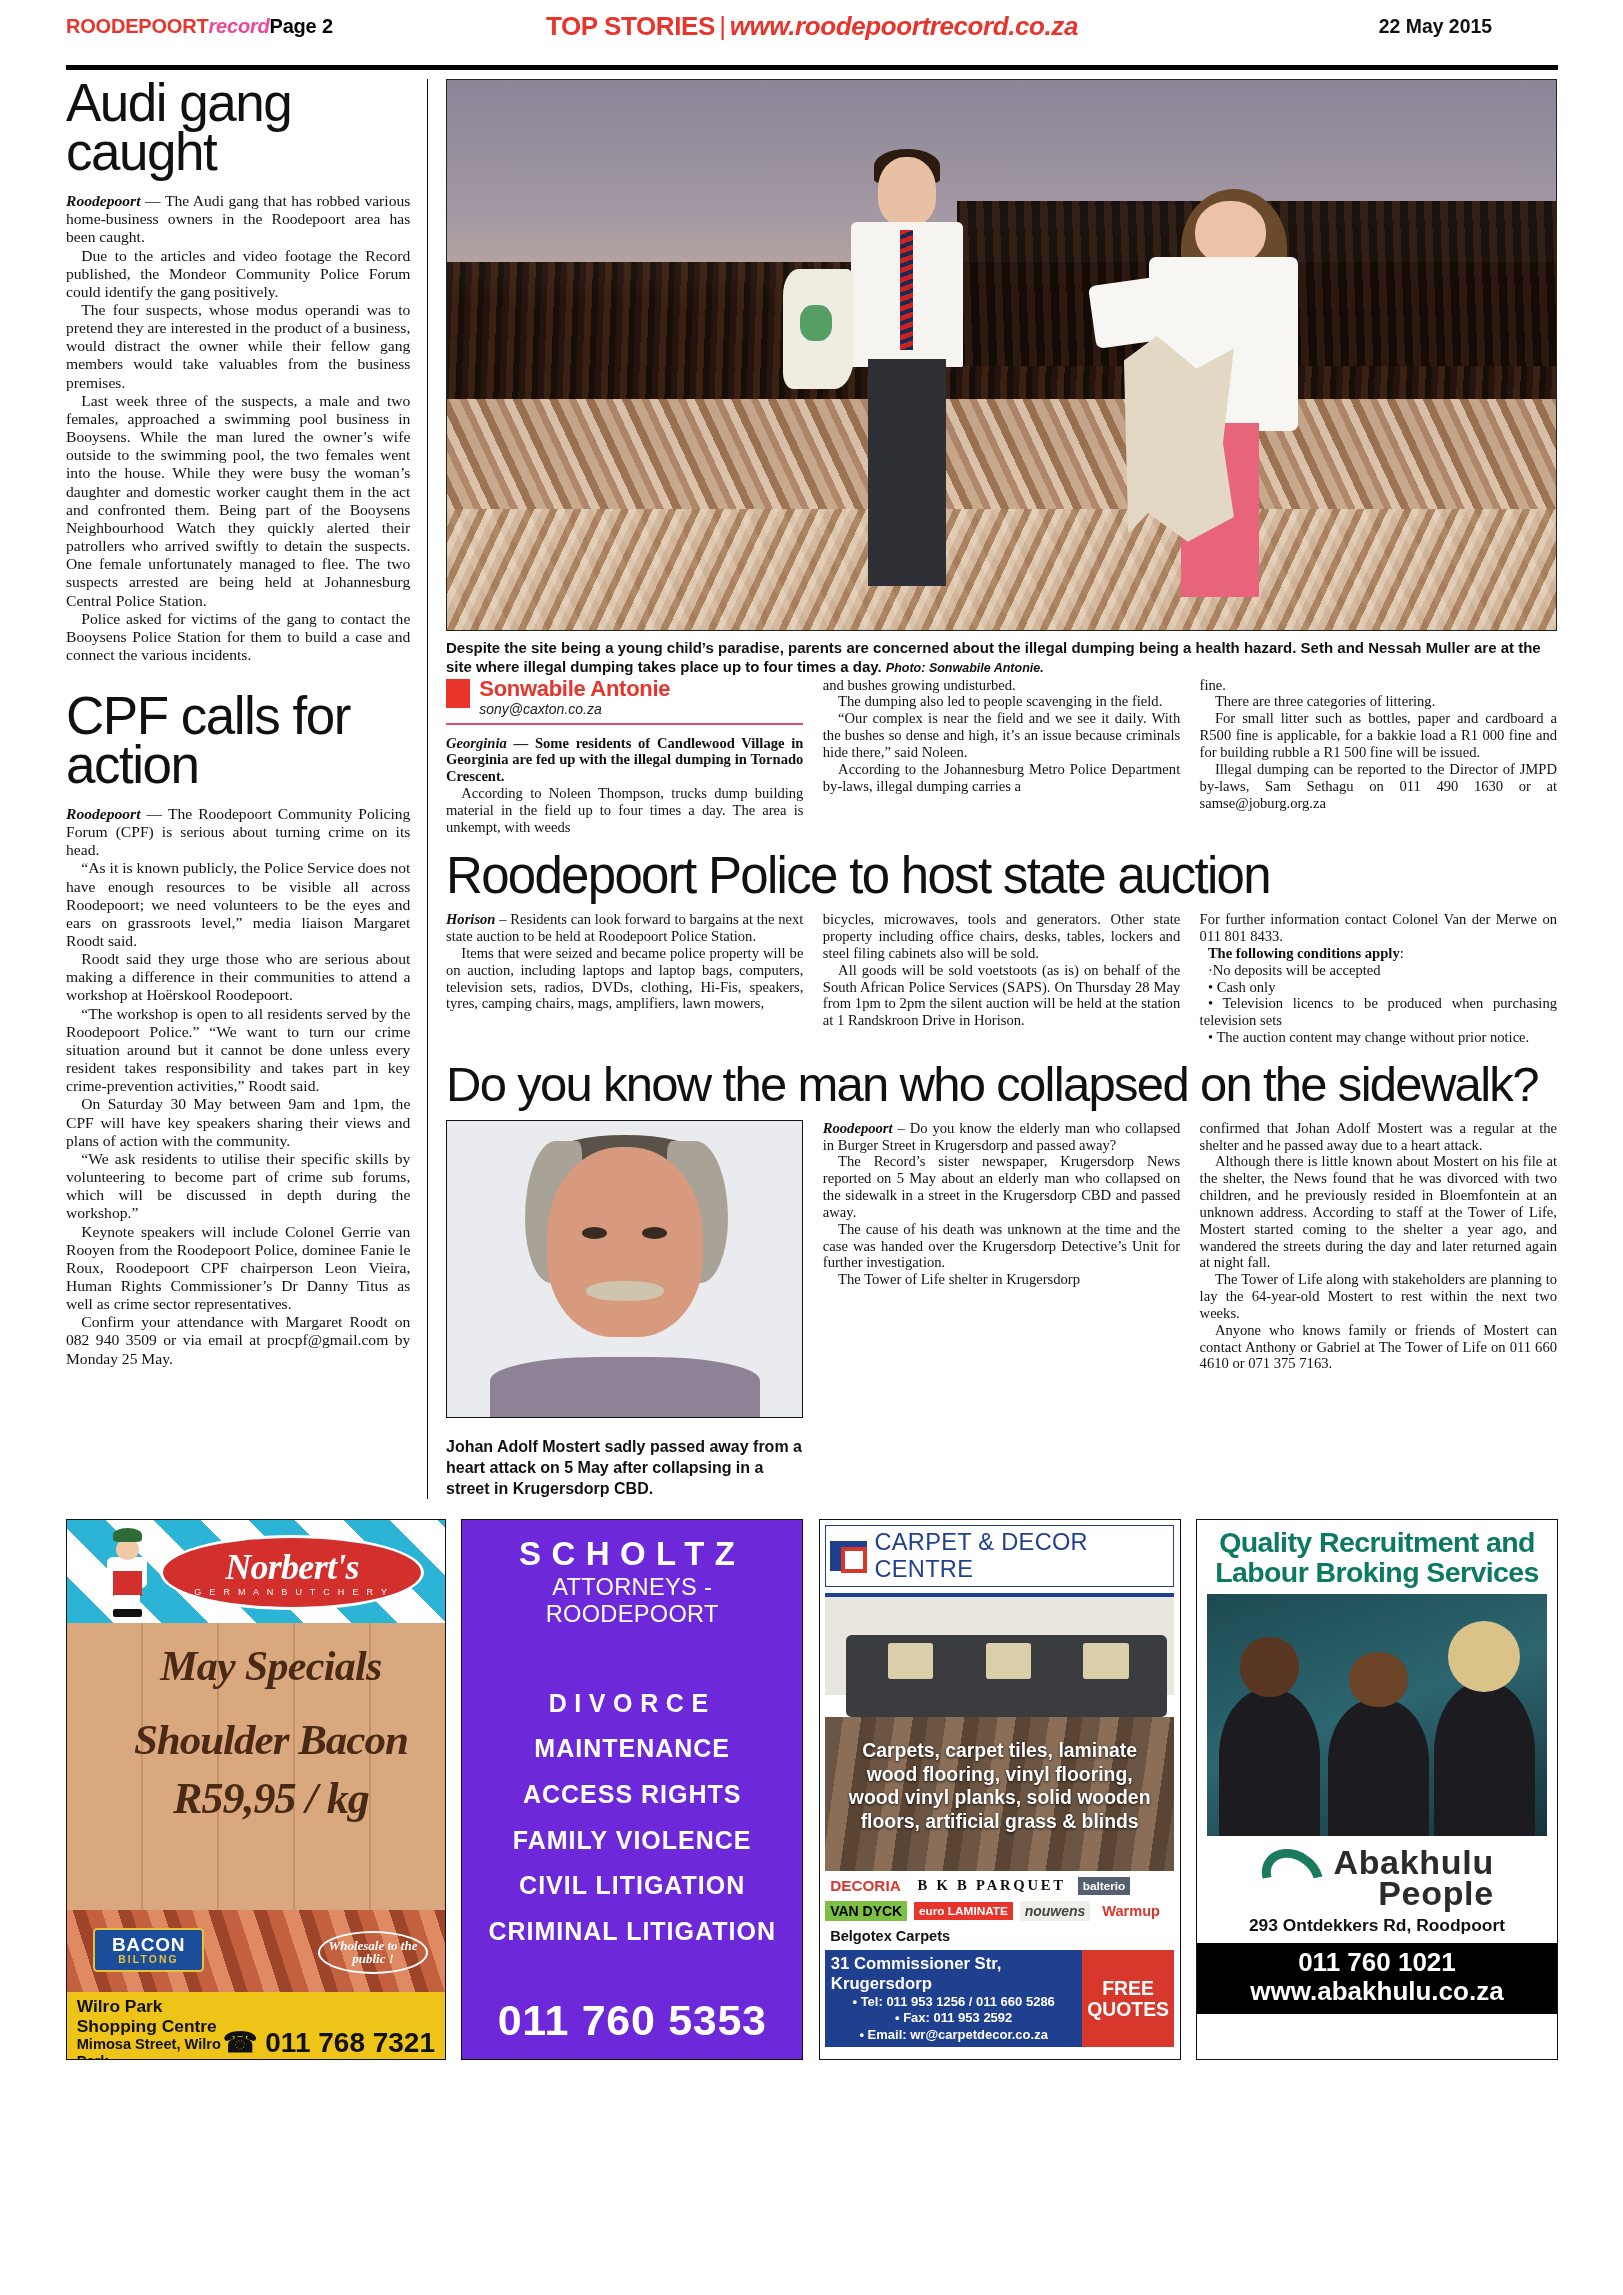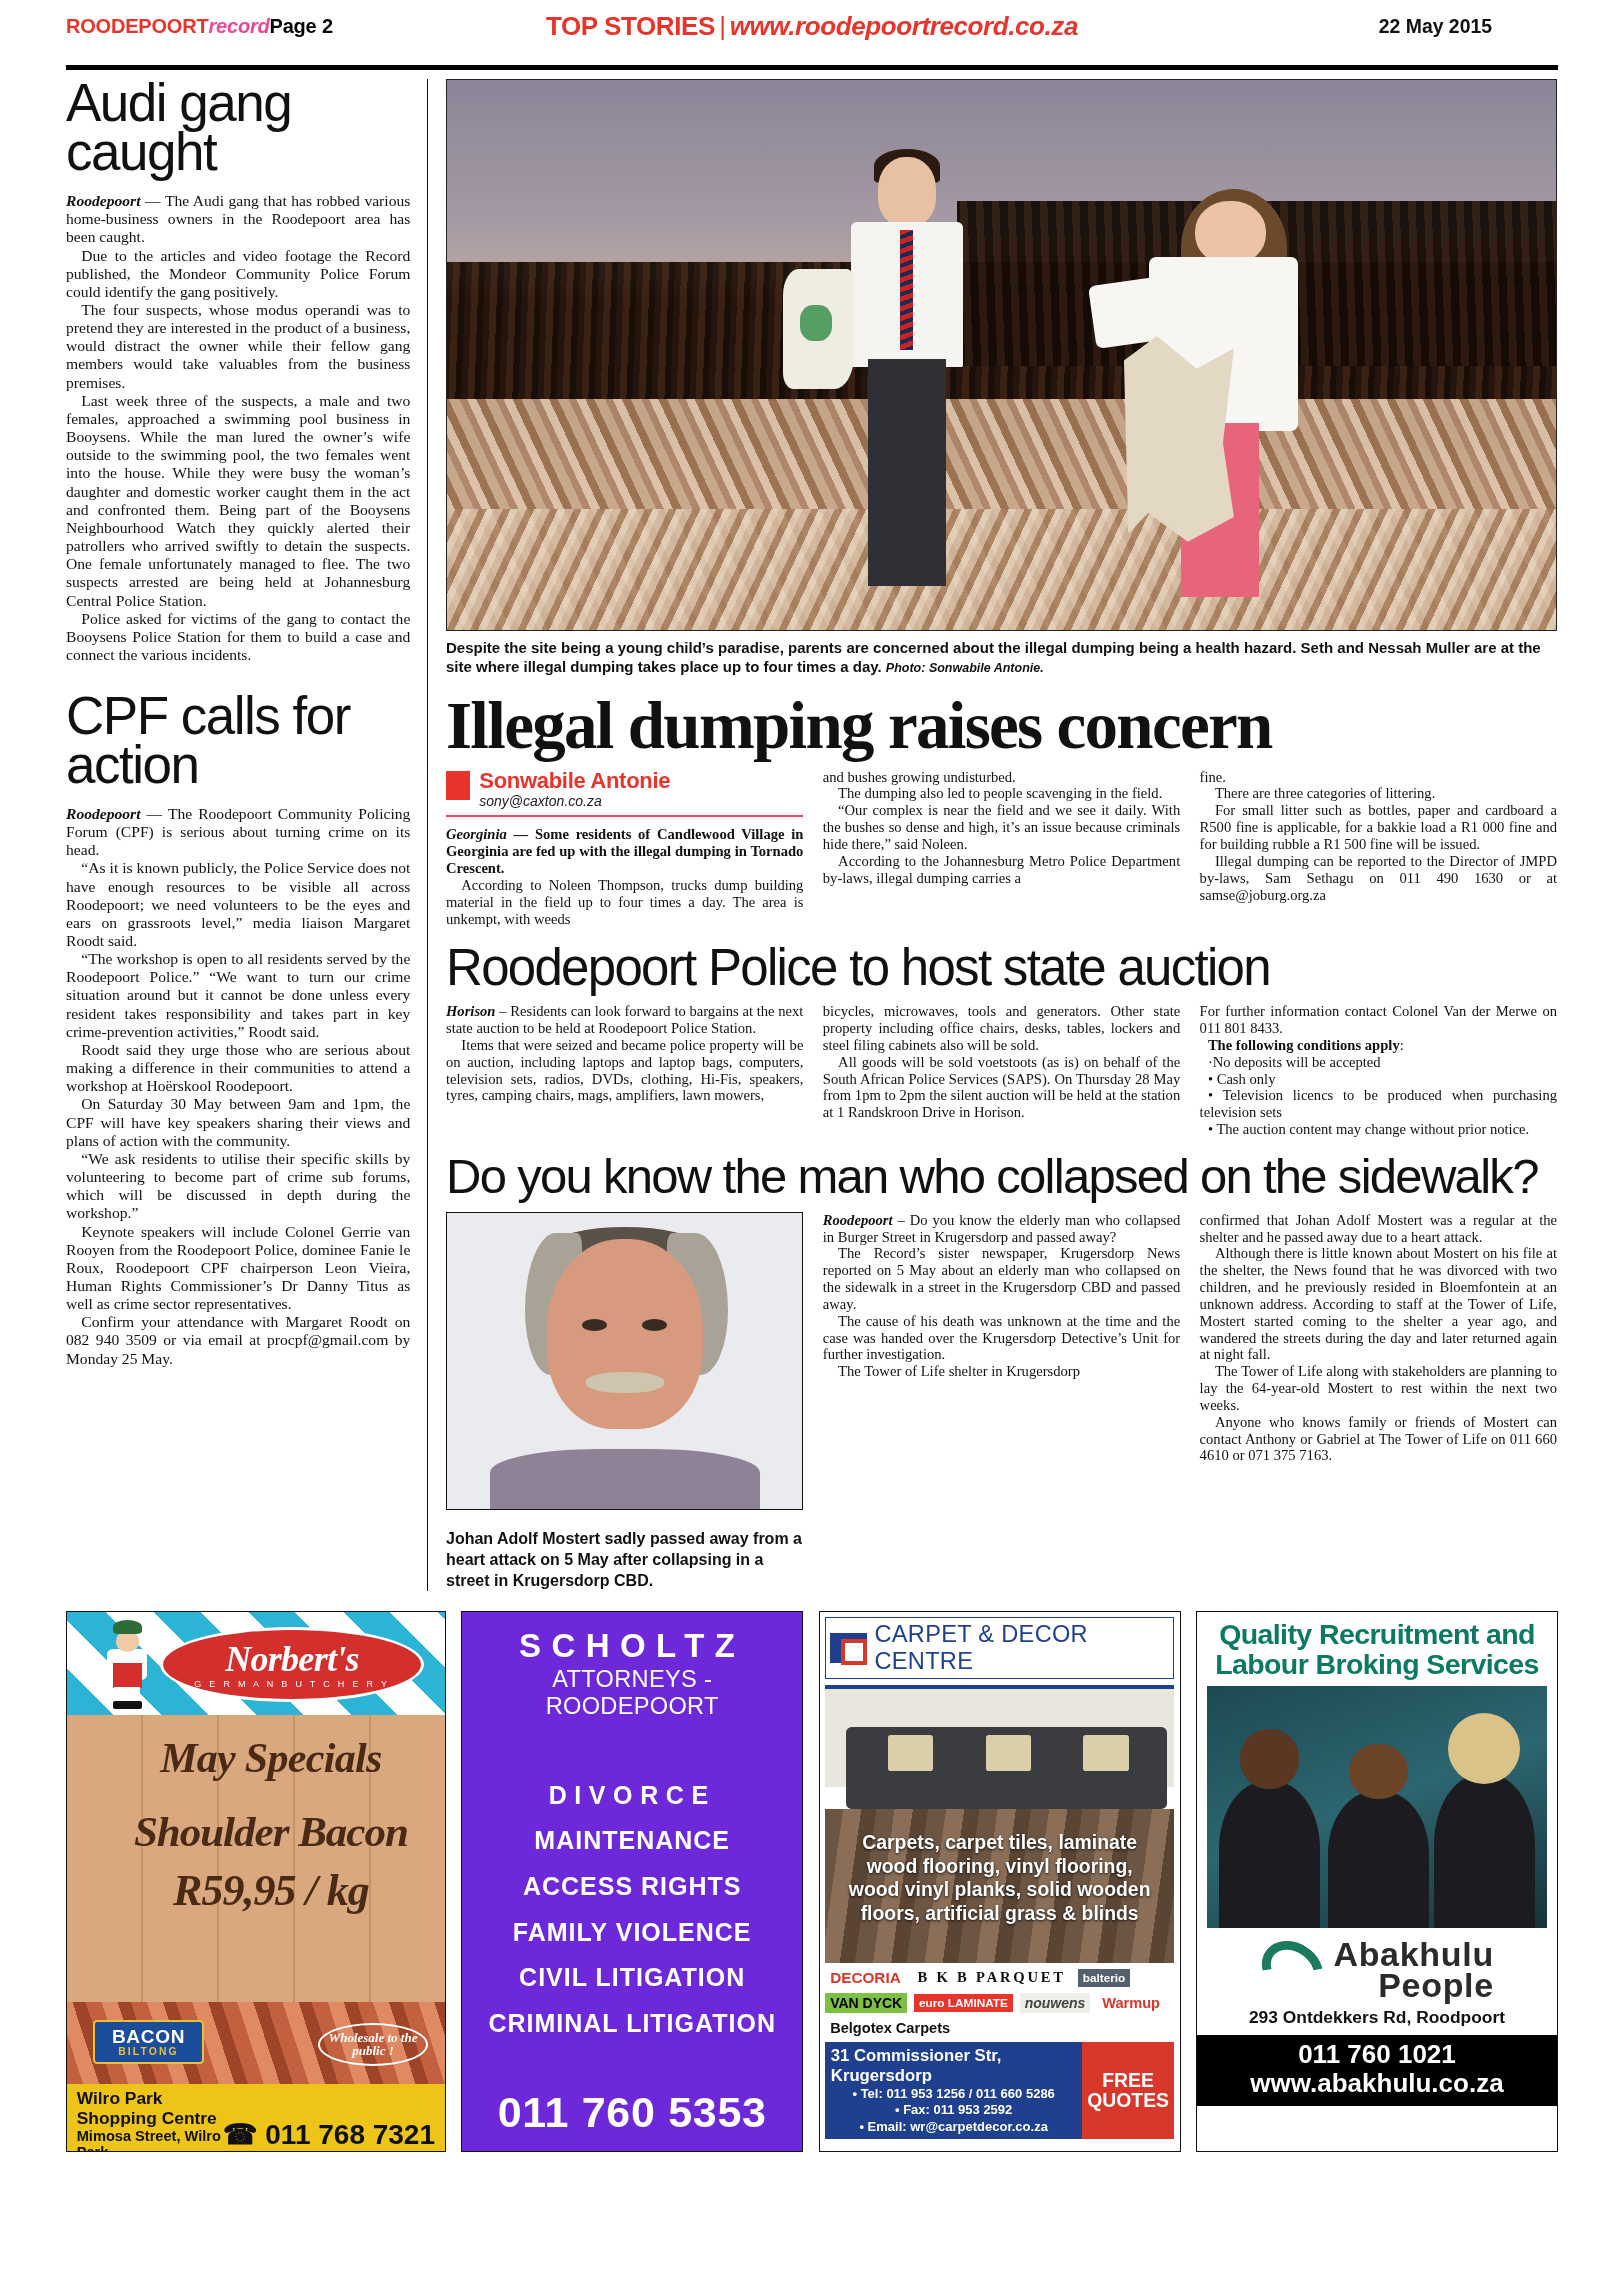--- a/index.html
+++ b/index.html
@@ -280,22 +280,22 @@
         <p>The four suspects, whose modus operandi was to pretend they are interested in the product of a business, would distract the owner while their fellow gang members would take valuables from the business premises.</p>
         <p>Last week three of the suspects, a male and two females, approached a swimming pool business in Booysens. While the man lured the owner’s wife outside to the swimming pool, the two females went into the house. While they were busy the woman’s daughter and domestic worker caught them in the act and confronted them. Being part of the Booysens Neighbourhood Watch they quickly alerted their patrollers who arrived swiftly to detain the suspects. One female unfortunately managed to flee. The two suspects arrested are being held at Johannesburg Central Police Station.</p>
         <p>Police asked for victims of the gang to contact the Booysens Police Station for them to build a case and connect the various incidents.</p>
       </div>
 
       <h1 class="deck" style="margin-top:28px;">CPF calls for action</h1>
 
       <div class="bodytext">
         <p class="lead"><b class="dl">Roodepoort</b> <span>—</span> <span>The Roodepoort Community Policing Forum (CPF) is serious about turning crime on its head.</span></p>
         <p>“As it is known publicly, the Police Service does not have enough resources to be visible all across Roodepoort; we need volunteers to be the eyes and ears on grassroots level,” media liaison Margaret Roodt said.</p>
+        <p>Roodt said they urge those who are serious about making a difference in their communities to attend a workshop at Hoërskool Roodepoort.</p>
         <p>“The workshop is open to all residents served by the Roodepoort Police.” “We want to turn our crime situation around but it cannot be done unless every resident takes responsibility and takes part in key crime-prevention activities,” Roodt said.</p>
-        <p>Roodt said they urge those who are serious about making a difference in their communities to attend a workshop at Hoërskool Roodepoort.</p>
         <p>On Saturday 30 May between 9am and 1pm, the CPF will have key speakers sharing their views and plans of action with the community.</p>
         <p>“We ask residents to utilise their specific skills by volunteering to become part of crime sub forums, which will be discussed in depth during the workshop.”</p>
         <p>Keynote speakers will include Colonel Gerrie van Rooyen from the Roodepoort Police, dominee Fanie le Roux, Roodepoort CPF chairperson Leon Vieira, Human Rights Commissioner’s Dr Danny Titus as well as crime sector representatives.</p>
         <p>Confirm your attendance with Margaret Roodt on 082 940 3509 or via email at procpf@gmail.com by Monday 25 May.</p>
       </div>
     </div>
 
     <div class="col-right">
 
       <div class="lead-photo">
@@ -320,21 +320,20 @@
             <div class="skirt"></div>
             <div class="paper"></div>
         </div>
       </div>
 
       <div class="photo-caption">
         <span>Despite the site being a young child’s paradise, parents are concerned about the illegal dumping being a health hazard. Seth and Nessah Muller are at the site where illegal dumping takes place up to four times a day.</span>
         <span class="credit">Photo: Sonwabile Antonie.</span>
       </div>
 
-      <h2 class="bigserif">Illegal dumping raises concern</h2>
 
       <div class="cols3">
         <div>
           <div class="byline">
             <div class="swatch"></div>
             <div>
               <div class="name">Sonwabile Antonie</div>
               <div class="mail">sony@caxton.co.za</div>
             </div>
           </div>

